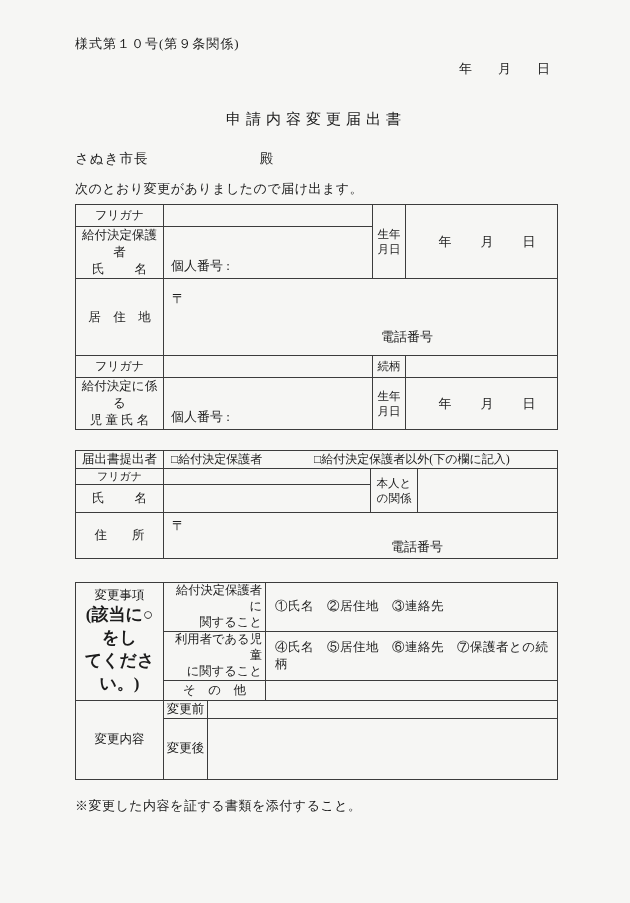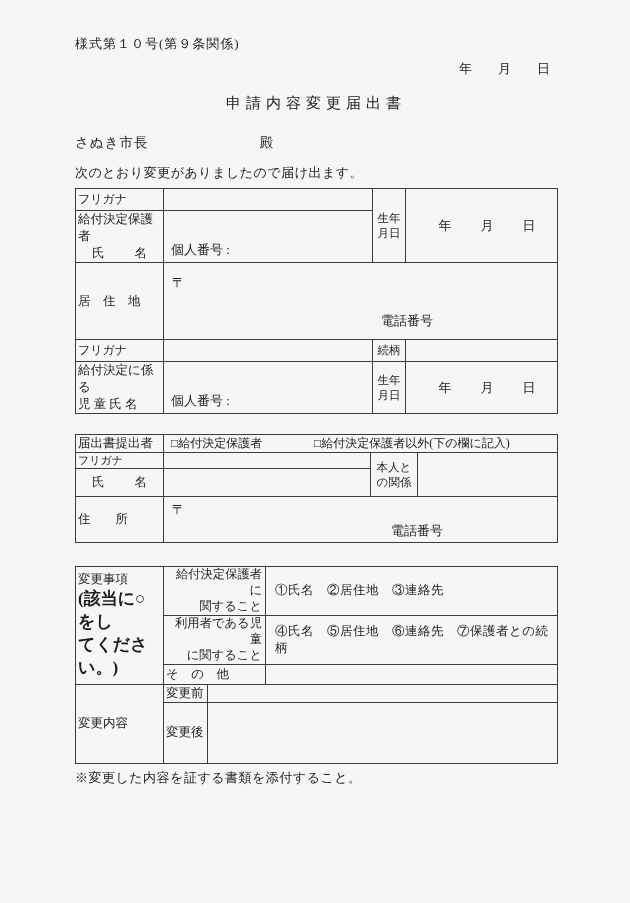--- a/index.html
+++ b/index.html
@@ -9,36 +9,36 @@
     color: #1c1c1c;
     font-family: "Liberation Serif", "DejaVu Serif", serif;
     font-size: 13px;
     -webkit-font-smoothing: antialiased;
   }
   .page { position: relative; width: 630px; height: 903px; overflow: hidden; }
   .content { position: absolute; left: 75px; top: 12px; width: 482px; }
 
   .form-number { padding-top: 23px; font-size: 13px; letter-spacing: 1px; }
   .date-line   { margin-top: 7px; text-align: right; padding-right: 7px; font-size: 13px; }
-  .doc-title   { margin-top: 16px; text-align: center; font-size: 15px; letter-spacing: 5px; }
+  .doc-title   { margin-top: 32px; text-align: center; font-size: 15px; letter-spacing: 5px; }
   .addressee-line { margin-top: 21px; font-size: 13.5px; letter-spacing: 1px; }
   .addressee-line .honorific { margin-left: 107px; }
   .intro { margin-top: 12px; font-size: 13px; letter-spacing: 0.5px; }
 
   table { border-collapse: collapse; table-layout: fixed; width: 482px; }
   table.t1 { margin-top: 6px; }
   table.t2 { margin-top: 20px; }
   table.t3 { margin-top: 23px; }
   td { border: 1px solid #3c3c3c; padding: 0 6px; vertical-align: middle; font-size: 13px; }
 
   .h14{height:14px} .h18{height:18px} .h20{height:20px} .h22{height:22px}
   .h27{height:27px} .h28{height:28px} .h33{height:33px} .h46{height:46px}
   .h49{height:49px} .h61{height:61px} .h63{height:77px}
 
-  .lbl   { font-size: 12.5px; padding: 0 2px; margin-top: 17px; }
+  .lbl   { text-align: center; font-size: 12.5px; padding: 0 2px; margin-top: 17px; }
   .small { font-size: 11.5px; line-height: 1.3; text-align: center; padding: 0 1px; }
   .dotb  { border-bottom: 1px dotted #9a9a9a; }
   .fl    { font-size: 12px; }           
   .fl-sm { font-size: 11px; }
   .spread { display: flex; justify-content: space-between; padding: 0 14px; }
   .inp-bottom { vertical-align: bottom; padding: 0 0 3px 7px; }
   .datecell { text-align: center; padding-left: 18px; letter-spacing: 1px; }
 
   .addr { padding: 0; }
   .addr-in { display: flex; flex-direction: column; justify-content: space-between; }
@@ -48,21 +48,21 @@
   .phone-t1 { margin-left: 217px; padding-bottom: 2px; }
   .phone-t2 { margin-left: 227px; padding-bottom: 2px; }
 
   .optrow { font-size: 12px; padding-left: 7px; }
   .optrow .opt1 { display: inline-block; width: 140px; }
 
   .note { font-size: 17px; line-height: 1.35; font-weight: bold; }
   .grp  { font-size: 12.3px; line-height: 1.3; padding: 0 3px; text-align: right; }
   .opts { font-size: 12.5px; padding-left: 9px; letter-spacing: 0.5px; }
 
-  .footnote { margin-top: 5px; font-size: 13px; letter-spacing: 0.5px; }
+  .footnote { margin-top: 17px; font-size: 13px; letter-spacing: 0.5px; }
 </style>
 </head>
 <body>
 
 <div class="page">
   <div class="content">
 
     <div class="form-number">様式第１０号(第９条関係)</div>
     <div class="date-line">年　　月　　日</div>
     <div class="doc-title">申請内容変更届出書</div>

